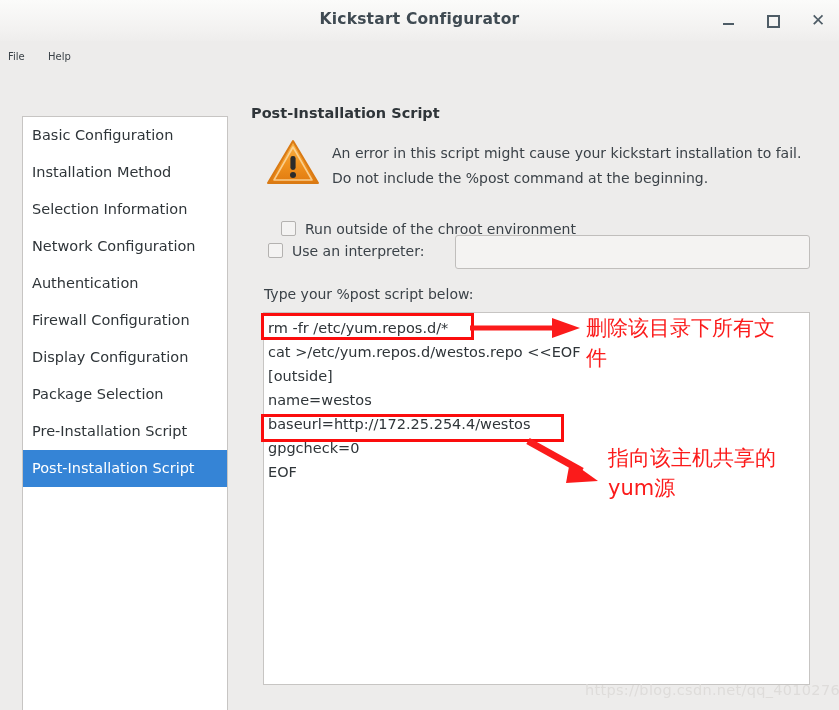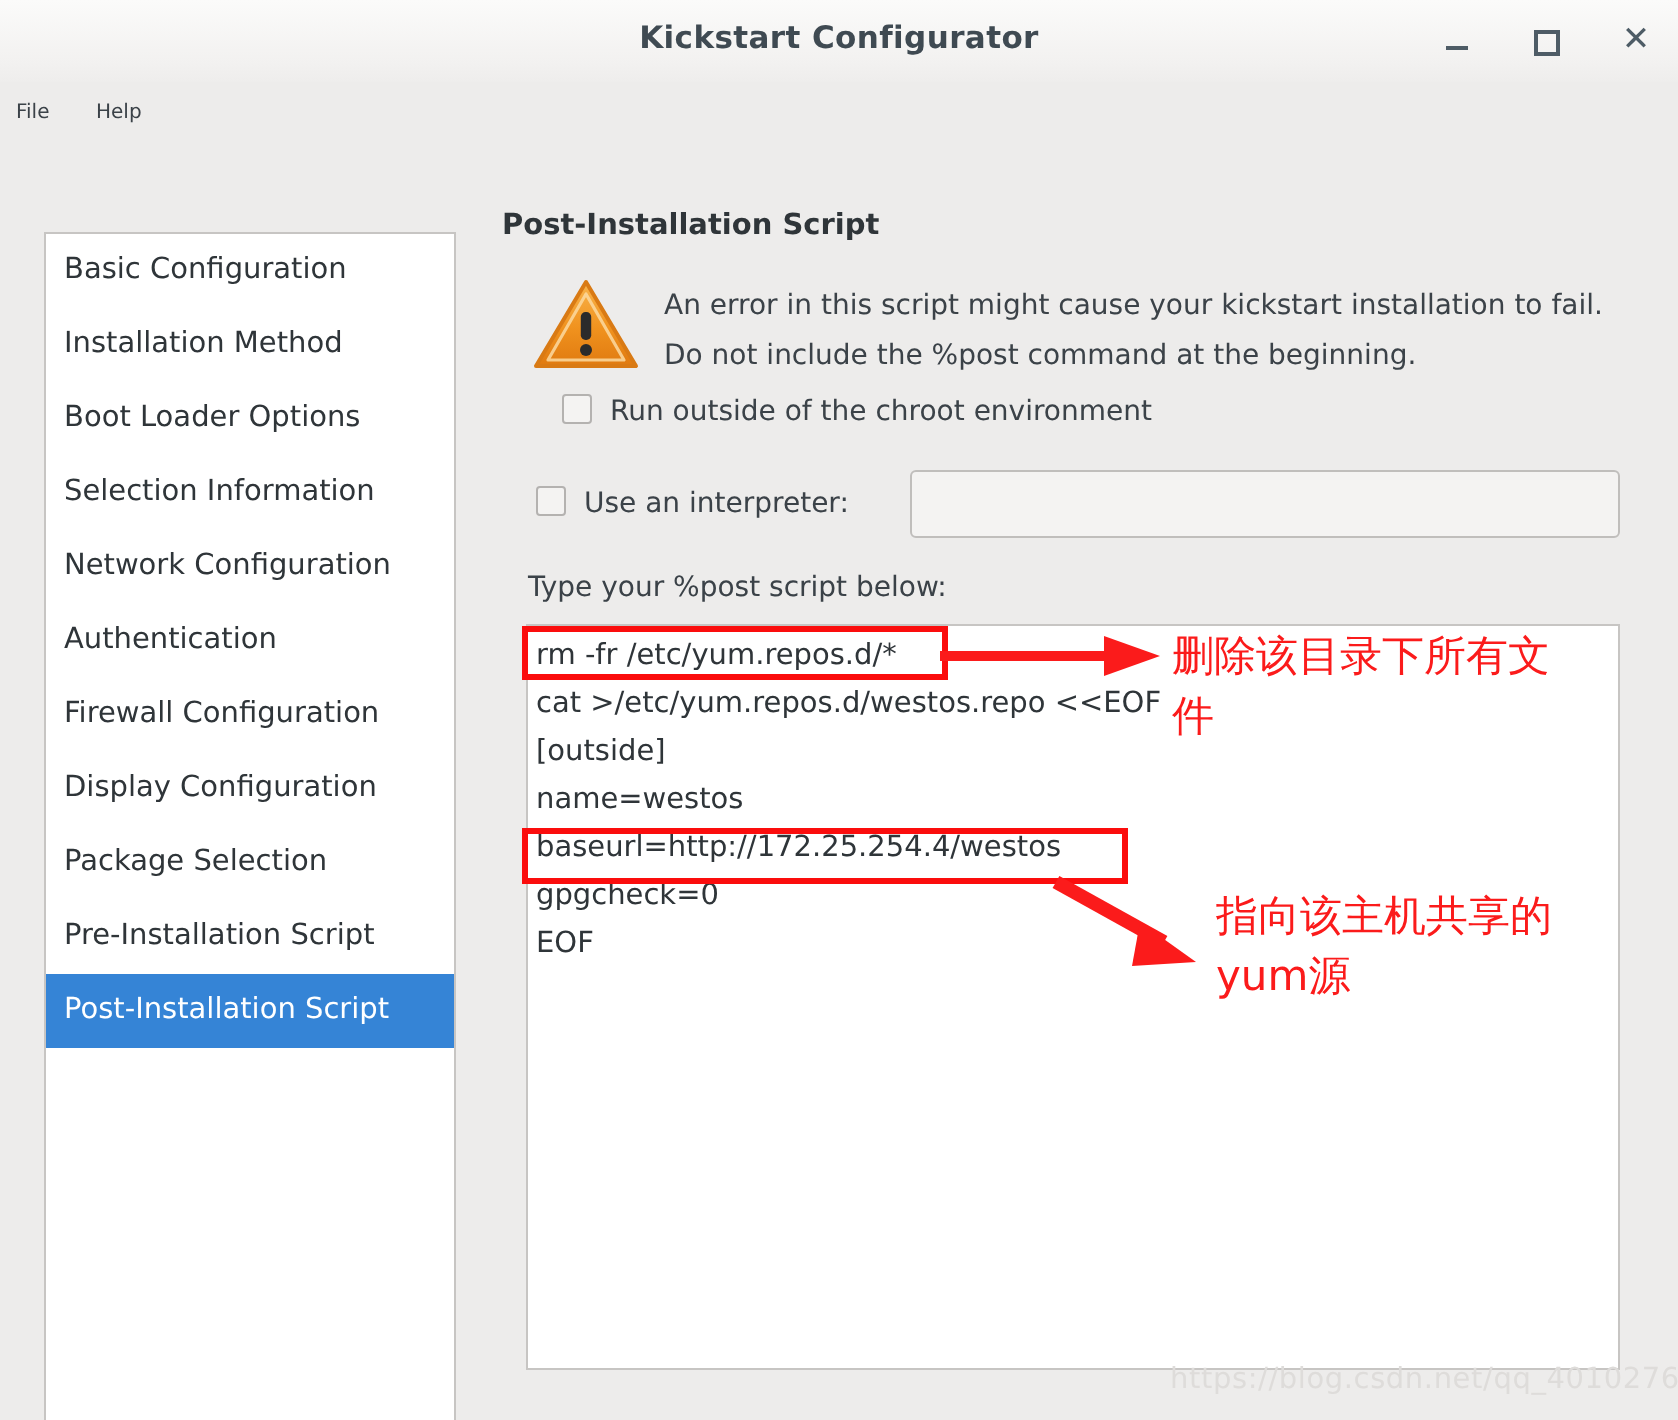--- a/index.html
+++ b/index.html
@@ -129,21 +129,21 @@
     font-size: 14px;
     line-height: 25px;
     color: #3b4248;
   }
 
   .chk-row {
     position: absolute;
     font-size: 14px;
     color: #3b4248;
   }
-  #row-chroot { left: 268px; top: 197px; padding-left: 13px; }
+  #row-chroot { left: 268px; top: 221px; padding-left: 13px; }
   #row-interp { left: 268px; top: 243px; }
   .checkbox {
     display: inline-block;
     width: 13px; height: 13px;
     border: 1px solid #b4b2b0;
     background: #f4f3f2;
     border-radius: 2px;
     vertical-align: -2px;
     margin-right: 9px;
     cursor: pointer;
@@ -237,21 +237,20 @@
 </div>
 
 <div id="menubar">
   <div class="menu-item" id="menu-file">File</div>
   <div class="menu-item" id="menu-help">Help</div>
 </div>
 
 <div id="sidebar">
     <div class="side-item">Basic Configuration</div>
     <div class="side-item">Installation Method</div>
-    <div class="side-item">Boot Loader Options</div>
     <div class="side-item">Selection Information</div>
     <div class="side-item">Network Configuration</div>
     <div class="side-item">Authentication</div>
     <div class="side-item">Firewall Configuration</div>
     <div class="side-item">Display Configuration</div>
     <div class="side-item">Package Selection</div>
     <div class="side-item">Pre-Installation Script</div>
     <div class="side-item selected">Post-Installation Script</div>
   </div>
 

